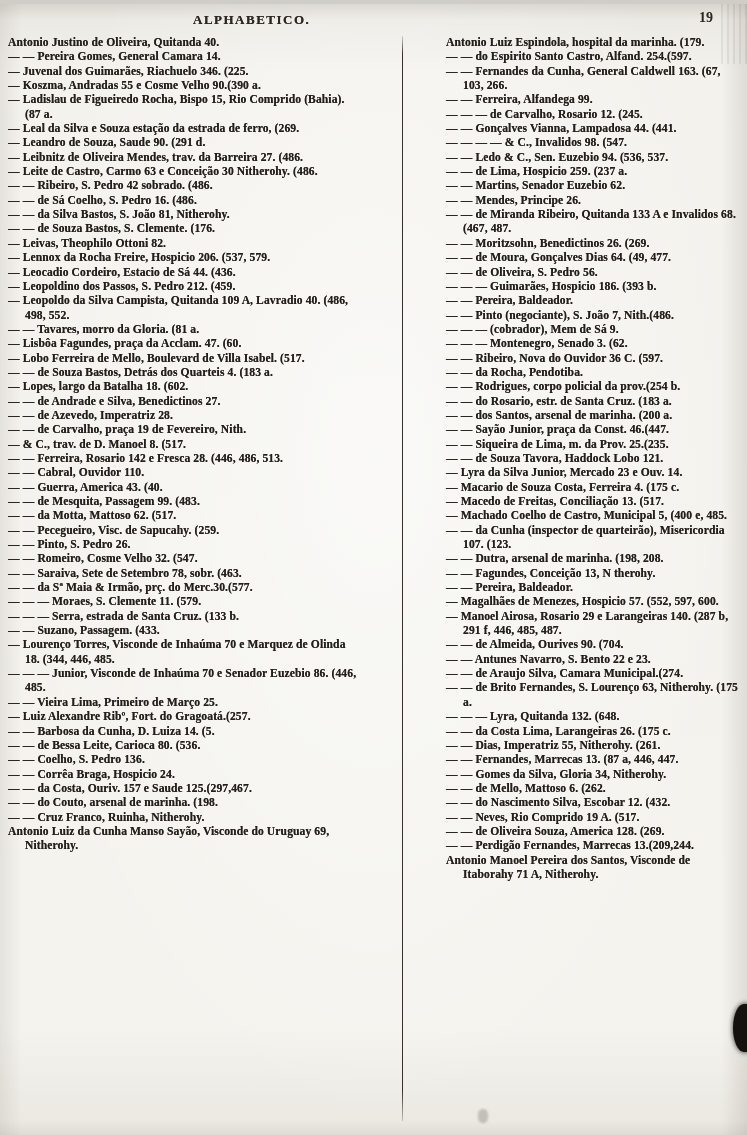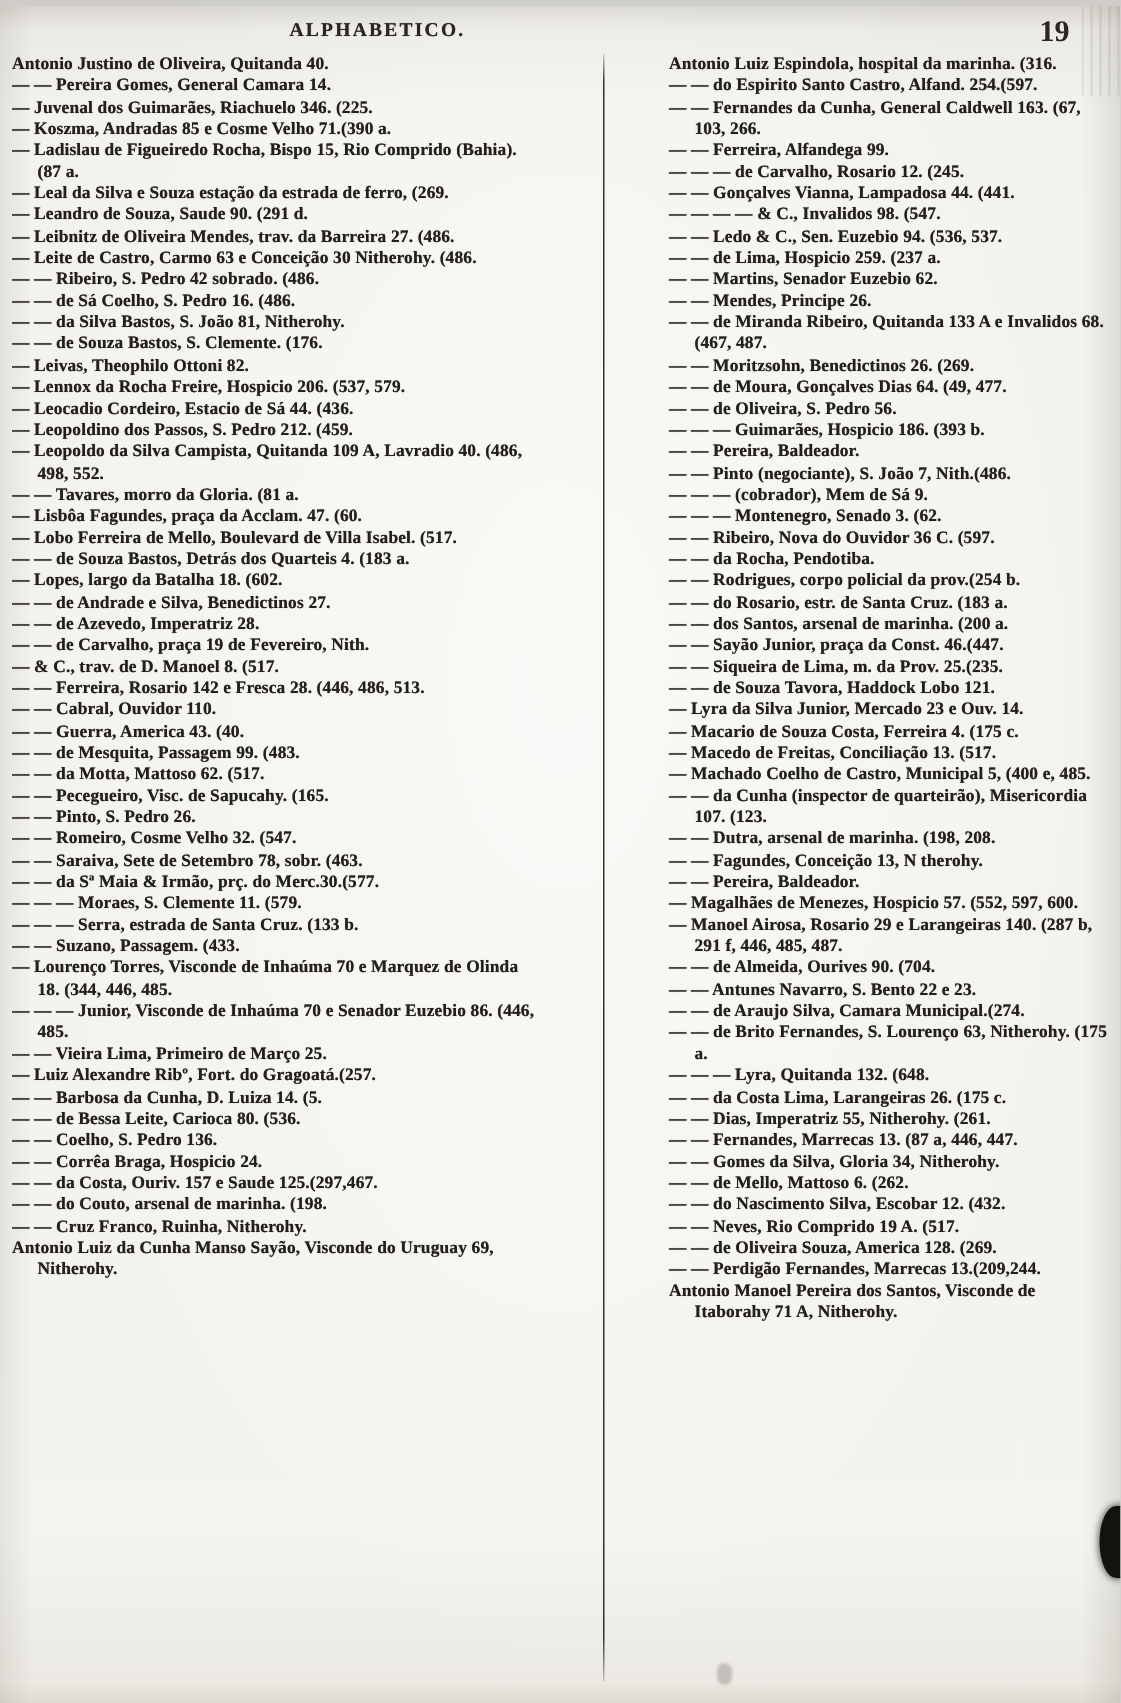--- a/index.html
+++ b/index.html
@@ -35,21 +35,21 @@
     left: 193px; top: 2px;
     font-size: 13px;
     font-weight: 700;
     letter-spacing: 1.5px;
     color: #2a2620;
     text-shadow: 0 0 0.5px rgba(40,35,28,0.8);
   }
   .page-number {
     position: absolute;
     right: 34px; top: 0;
-    font-size: 20px;
+    font-size: 14px;
     font-weight: 700;
     color: #2a2620;
   }
   .columns {
     position: absolute;
     top: 32px; left: 8px; right: 8px; bottom: 18px;
     display: flex;
     overflow: hidden;
     gap: 36px;
   }
@@ -105,21 +105,21 @@
   <div class="page-header">
     <span class="running-head">ALPHABETICO.</span>
     <span class="page-number">19</span>
   </div>
 
   <div class="columns">
     <div class="column left" id="col-left">
         <p class="entry">Antonio Justino de Oliveira, Quitanda 40.</p>
         <p class="entry">— — Pereira Gomes, General Camara 14.</p>
         <p class="entry">— Juvenal dos Guimarães, Riachuelo 346. (225.</p>
-        <p class="entry">— Koszma, Andradas 85 e Cosme Velho 71.(390 a.</p>
+        <p class="entry">— Koszma, Andradas 55 e Cosme Velho 90.(390 a.</p>
         <p class="entry">— Ladislau de Figueiredo Rocha, Bispo 15, Rio Comprido (Bahia). (87 a.</p>
         <p class="entry">— Leal da Silva e Souza estação da estrada de ferro, (269.</p>
         <p class="entry">— Leandro de Souza, Saude 90. (291 d.</p>
         <p class="entry">— Leibnitz de Oliveira Mendes, trav. da Barreira 27. (486.</p>
         <p class="entry">— Leite de Castro, Carmo 63 e Conceição 30 Nitherohy. (486.</p>
         <p class="entry">— — Ribeiro, S. Pedro 42 sobrado. (486.</p>
         <p class="entry">— — de Sá Coelho, S. Pedro 16. (486.</p>
         <p class="entry">— — da Silva Bastos, S. João 81, Nitherohy.</p>
         <p class="entry">— — de Souza Bastos, S. Clemente. (176.</p>
         <p class="entry">— Leivas, Theophilo Ottoni 82.</p>
@@ -134,21 +134,21 @@
         <p class="entry">— Lopes, largo da Batalha 18. (602.</p>
         <p class="entry">— — de Andrade e Silva, Benedictinos 27.</p>
         <p class="entry">— — de Azevedo, Imperatriz 28.</p>
         <p class="entry">— — de Carvalho, praça 19 de Fevereiro, Nith.</p>
         <p class="entry">— &amp; C., trav. de D. Manoel 8. (517.</p>
         <p class="entry">— — Ferreira, Rosario 142 e Fresca 28. (446, 486, 513.</p>
         <p class="entry">— — Cabral, Ouvidor 110.</p>
         <p class="entry">— — Guerra, America 43. (40.</p>
         <p class="entry">— — de Mesquita, Passagem 99. (483.</p>
         <p class="entry">— — da Motta, Mattoso 62. (517.</p>
-        <p class="entry">— — Pecegueiro, Visc. de Sapucahy. (165.</p>
+        <p class="entry">— — Pecegueiro, Visc. de Sapucahy. (259.</p>
         <p class="entry">— — Pinto, S. Pedro 26.</p>
         <p class="entry">— — Romeiro, Cosme Velho 32. (547.</p>
         <p class="entry">— — Saraiva, Sete de Setembro 78, sobr. (463.</p>
         <p class="entry">— — da Sª Maia &amp; Irmão, prç. do Merc.30.(577.</p>
         <p class="entry">— — — Moraes, S. Clemente 11. (579.</p>
         <p class="entry">— — — Serra, estrada de Santa Cruz. (133 b.</p>
         <p class="entry">— — Suzano, Passagem. (433.</p>
         <p class="entry">— Lourenço Torres, Visconde de Inhaúma 70 e Marquez de Olinda 18. (344, 446, 485.</p>
         <p class="entry">— — — Junior, Visconde de Inhaúma 70 e Senador Euzebio 86. (446, 485.</p>
         <p class="entry">— — Vieira Lima, Primeiro de Março 25.</p>
@@ -157,21 +157,21 @@
         <p class="entry">— — de Bessa Leite, Carioca 80. (536.</p>
         <p class="entry">— — Coelho, S. Pedro 136.</p>
         <p class="entry">— — Corrêa Braga, Hospicio 24.</p>
         <p class="entry">— — da Costa, Ouriv. 157 e Saude 125.(297,467.</p>
         <p class="entry">— — do Couto, arsenal de marinha. (198.</p>
         <p class="entry">— — Cruz Franco, Ruinha, Nitherohy.</p>
         <p class="entry">Antonio Luiz da Cunha Manso Sayão, Visconde do Uruguay 69, Nitherohy.</p>
       </div>
     <div class="col-divider"></div>
     <div class="column right" id="col-right">
-        <p class="entry">Antonio Luiz Espindola, hospital da marinha. (316.</p>
+        <p class="entry">Antonio Luiz Espindola, hospital da marinha. (179.</p>
         <p class="entry">— — do Espirito Santo Castro, Alfand. 254.(597.</p>
         <p class="entry">— — Fernandes da Cunha, General Caldwell 163. (67, 103, 266.</p>
         <p class="entry">— — Ferreira, Alfandega 99.</p>
         <p class="entry">— — — de Carvalho, Rosario 12. (245.</p>
         <p class="entry">— — Gonçalves Vianna, Lampadosa 44. (441.</p>
         <p class="entry">— — — — &amp; C., Invalidos 98. (547.</p>
         <p class="entry">— — Ledo &amp; C., Sen. Euzebio 94. (536, 537.</p>
         <p class="entry">— — de Lima, Hospicio 259. (237 a.</p>
         <p class="entry">— — Martins, Senador Euzebio 62.</p>
         <p class="entry">— — Mendes, Principe 26.</p>

